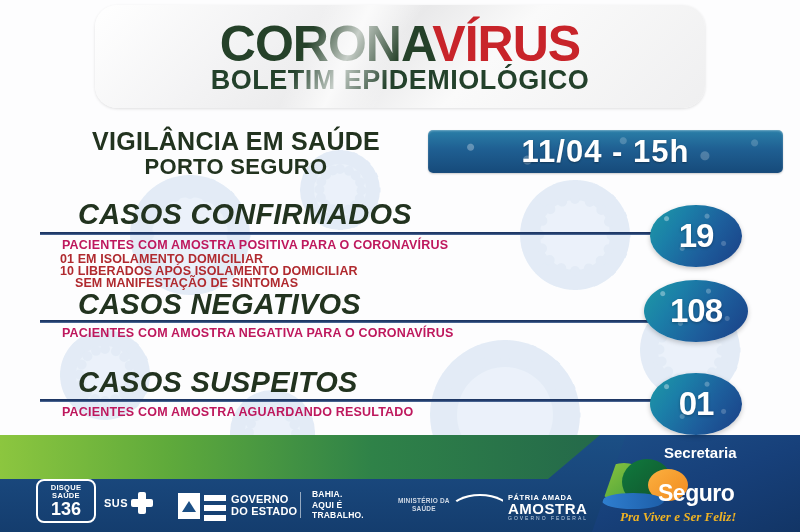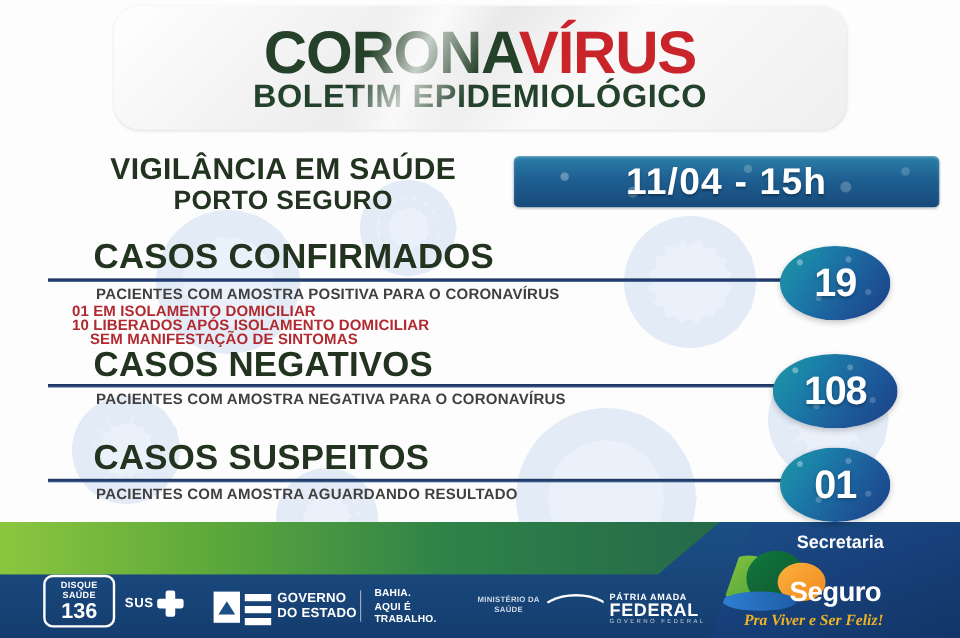--- a/index.html
+++ b/index.html
@@ -67,29 +67,29 @@
   }
   .date-banner span{
     color:#ffffff; font-size:31px; font-weight:bold; letter-spacing:1px;
     text-shadow:0 1px 2px rgba(0,0,0,.35);
   }
 
   
   .case{ position:absolute; left:0; width:800px; z-index:4; }
   .case .heading{
     position:absolute; left:78px; font-size:29px; font-weight:bold;
-    color:#22331f; letter-spacing:.2px; line-height:1; white-space:nowrap;
+    color:#22331f; letter-spacing:.2px; line-height:1; white-space:nowrap;font-style:italic;
   }
   .rule{
     position:absolute; left:40px; height:3px; width:630px;
     background:linear-gradient(180deg,#1b3360 0%,#25406f 60%,#5d7aa6 100%);
   }
   .desc{
-    position:absolute; left:80px; font-size:12.5px; font-weight:bold;
-    color:#404040; letter-spacing:.2px; white-space:nowrap;
+    position:absolute; left:62px; font-size:12.5px; font-weight:bold;
+    color:#be185d; letter-spacing:.2px; white-space:nowrap;
   }
   .redline{
     position:absolute; left:60px; font-size:12.5px; font-weight:bold;
     color:#b02a2f; letter-spacing:.1px; white-space:nowrap; line-height:1.18;
   }
 
   
   .badge{
     position:absolute; border-radius:50%;
     background:
@@ -151,21 +151,21 @@
   .gov-mark .tri:after{ content:""; width:0;height:0;border-left:7px solid transparent;
                         border-right:7px solid transparent;border-bottom:11px solid #1b4f85;}
   .gov-mark .bars{ position:absolute; right:0; top:2px; width:22px;}
   .gov-mark .bars i{ display:block; height:6px; background:#fff; margin-bottom:4px;}
   .gov .lbl{ color:#fff; font-size:11px; font-weight:bold; line-height:1.05; letter-spacing:.2px;}
   .divider{ position:absolute; left:300px; bottom:14px; width:1px; height:26px; background:rgba(255,255,255,.55);}
   .bahia{ position:absolute; left:312px; bottom:12px; color:#fff; font-size:8.5px;
           font-weight:bold; line-height:1.2; letter-spacing:.2px;}
   .minis{ position:absolute; left:398px; bottom:20px; color:#cfd9e6; font-size:6.5px;
           font-weight:bold; line-height:1.15; text-align:center; letter-spacing:.2px;}
-  .brasil{ position:absolute; left:455px; bottom:11px; display:flex; align-items:flex-end; gap:5px;}
+  .brasil{ position:absolute; left:455px; bottom:11px; display:flex; align-items:center; gap:5px;}
   .brasil .swoosh{ position:relative; width:48px; height:26px; overflow:hidden;}
   .brasil .swoosh i{ position:absolute; left:-6px; width:62px; height:34px;
                      border:2px solid #fff; border-radius:50%; border-color:#fff transparent transparent transparent;}
   .brasil .bt{ color:#fff; line-height:1;}
   .brasil .bt .t1{ font-size:7.5px; font-weight:bold; letter-spacing:.6px;}
   .brasil .bt .t2{ font-size:15px; font-weight:bold; letter-spacing:.5px;}
   .brasil .bt .t3{ font-size:5px; letter-spacing:2px; color:#c3d1e2;}
 
   
   .ps{ position:absolute; right:8px; top:6px; width:196px; height:88px;}
@@ -682,21 +682,21 @@
     <div class="redline" style="top:276px;left:75px;">SEM MANIFESTAÇÃO DE SINTOMAS</div>
     <div class="badge" style="left:650px;top:205px;width:92px;height:62px;">
       <span style="font-size:33px;">19</span>
     </div>
   </div>
 
   <div class="case">
     <div class="heading" style="top:290px;">CASOS NEGATIVOS</div>
     <div class="rule" style="top:320px;"></div>
     <div class="desc" style="top:326px;">PACIENTES COM AMOSTRA NEGATIVA PARA O CORONAVÍRUS</div>
-    <div class="badge" style="left:644px;top:295px;width:104px;height:62px;">
+    <div class="badge" style="left:644px;top:280px;width:104px;height:62px;">
       <span style="font-size:33px;">108</span>
     </div>
   </div>
 
   <div class="case">
     <div class="heading" style="top:368px;">CASOS SUSPEITOS</div>
     <div class="rule" style="top:399px;"></div>
     <div class="desc" style="top:405px;">PACIENTES COM AMOSTRA AGUARDANDO RESULTADO</div>
     <div class="badge" style="left:650px;top:373px;width:92px;height:62px;">
       <span style="font-size:33px;">01</span>
@@ -744,21 +744,21 @@
       <div>MINISTÉRIO DA</div>
       <div>SAÚDE</div>
     </div>
 
     <div class="brasil">
       <span class="swoosh">
           <i></i>
         </span>
       <span class="bt">
         <div class="t1">PÁTRIA AMADA</div>
-        <div class="t2">FEDERAL</div>
+        <div class="t2">AMOSTRA</div>
         <div class="t3">GOVERNO FEDERAL</div>
       </span>
     </div>
 
     <div class="logo-panel">
       <div class="ps">
         <span class="sw sw1"></span>
         <span class="sw sw2"></span>
         <span class="sw sw3"></span>
         <span class="sw sw4"></span>

